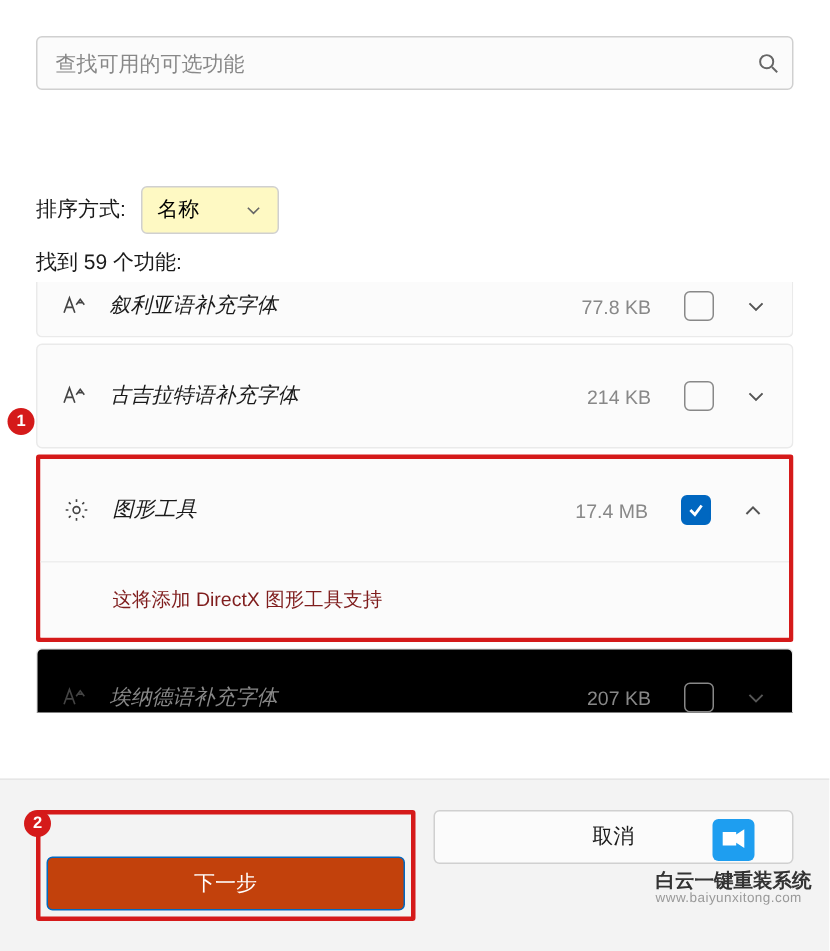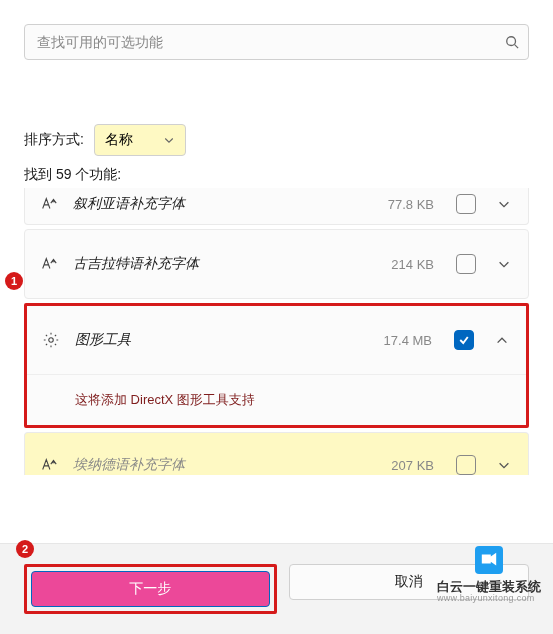--- a/index.html
+++ b/index.html
@@ -19,24 +19,24 @@
 .feature-row.first { border-top: none; border-radius: 0 0 4px 4px; padding-top: 6px; padding-bottom: 10px; }
 .feature-icon { width: 20px; display: flex; justify-content: center; color: #444; }
 .feature-name { flex: 1; font-size: 14px; color: #1a1a1a; font-style: italic; }
 .feature-size { font-size: 13px; color: #888; margin-right: 8px; }
 .checkbox { width: 20px; height: 20px; border: 1.5px solid #888; border-radius: 4px; display: flex; align-items: center; justify-content: center; }
 .checkbox.checked { background: #0067c0; border-color: #0067c0; }
 .chev { width: 28px; display: flex; justify-content: center; color: #555; }
 .selected-wrap { border: 3px solid #d51a1a; border-radius: 2px; margin-bottom: 4px; }
 .selected-wrap .feature-row { margin: 0; border: none; border-radius: 0; }
 .desc-row { padding: 16px 10px 16px 48px; font-size: 13px; color: #7f1d1d; background: #fbfbfb; border-top: 1px solid #eee; }
-.cut-row { display: flex; align-items: center; padding: 22px 10px 0 14px; gap: 14px; border: 1px solid #eaeaea; border-bottom: none; border-radius: 4px 4px 0 0; background: #fef9c3; }
+.cut-row { display: flex; align-items: center; padding: 22px 10px 0 14px; gap: 14px; border: 1px solid #eaeaea; border-bottom: none; border-radius: 4px 4px 0 0; background: #000000; }
 .footer { position: absolute; bottom: 0; left: 0; right: 0; background: #f3f3f3; border-top: 1px solid #e6e6e6; padding: 20px 24px; display: flex; gap: 12px; }
 .btn { flex: 1; height: 36px; border-radius: 4px; font-size: 14px; cursor: pointer; display: flex; align-items: center; justify-content: center; }
-.btn-primary { background: #ec4899; color: #fff; border: 1px solid #0067c0; }
+.btn-primary { background: #c2410c; color: #fff; border: 1px solid #0067c0; margin-top: 24px; }
 .btn-secondary { background: #fbfbfb; color: #1a1a1a; border: 1px solid #d0d0d0; }
 .primary-wrap { border: 3px solid #d51a1a; padding: 4px; flex: 1; display: flex; border-radius: 2px; }
 .primary-wrap .btn-primary { width: 100%; }
 .badge { position: absolute; width: 18px; height: 18px; border-radius: 50%; background: #d51a1a; color: #fff; font-size: 11px; display: flex; align-items: center; justify-content: center; z-index: 10; font-weight: bold; }
 .watermark { position: absolute; right: 12px; bottom: 30px; display: flex; align-items: center; gap: 6px; z-index: 5; flex-direction: column; }
 .wm-icon { width: 28px; height: 28px; background: #1e9ef0; border-radius: 4px; display: flex; align-items: center; justify-content: center; }
 .wm-text { display: flex; flex-direction: column; line-height: 1.1; }
 .wm-line1 { font-size: 13px; color: #333; font-weight: 600; }
 .wm-line2 { font-size: 9px; color: #999; letter-spacing: 0.3px; }
 svg { display: block; }

